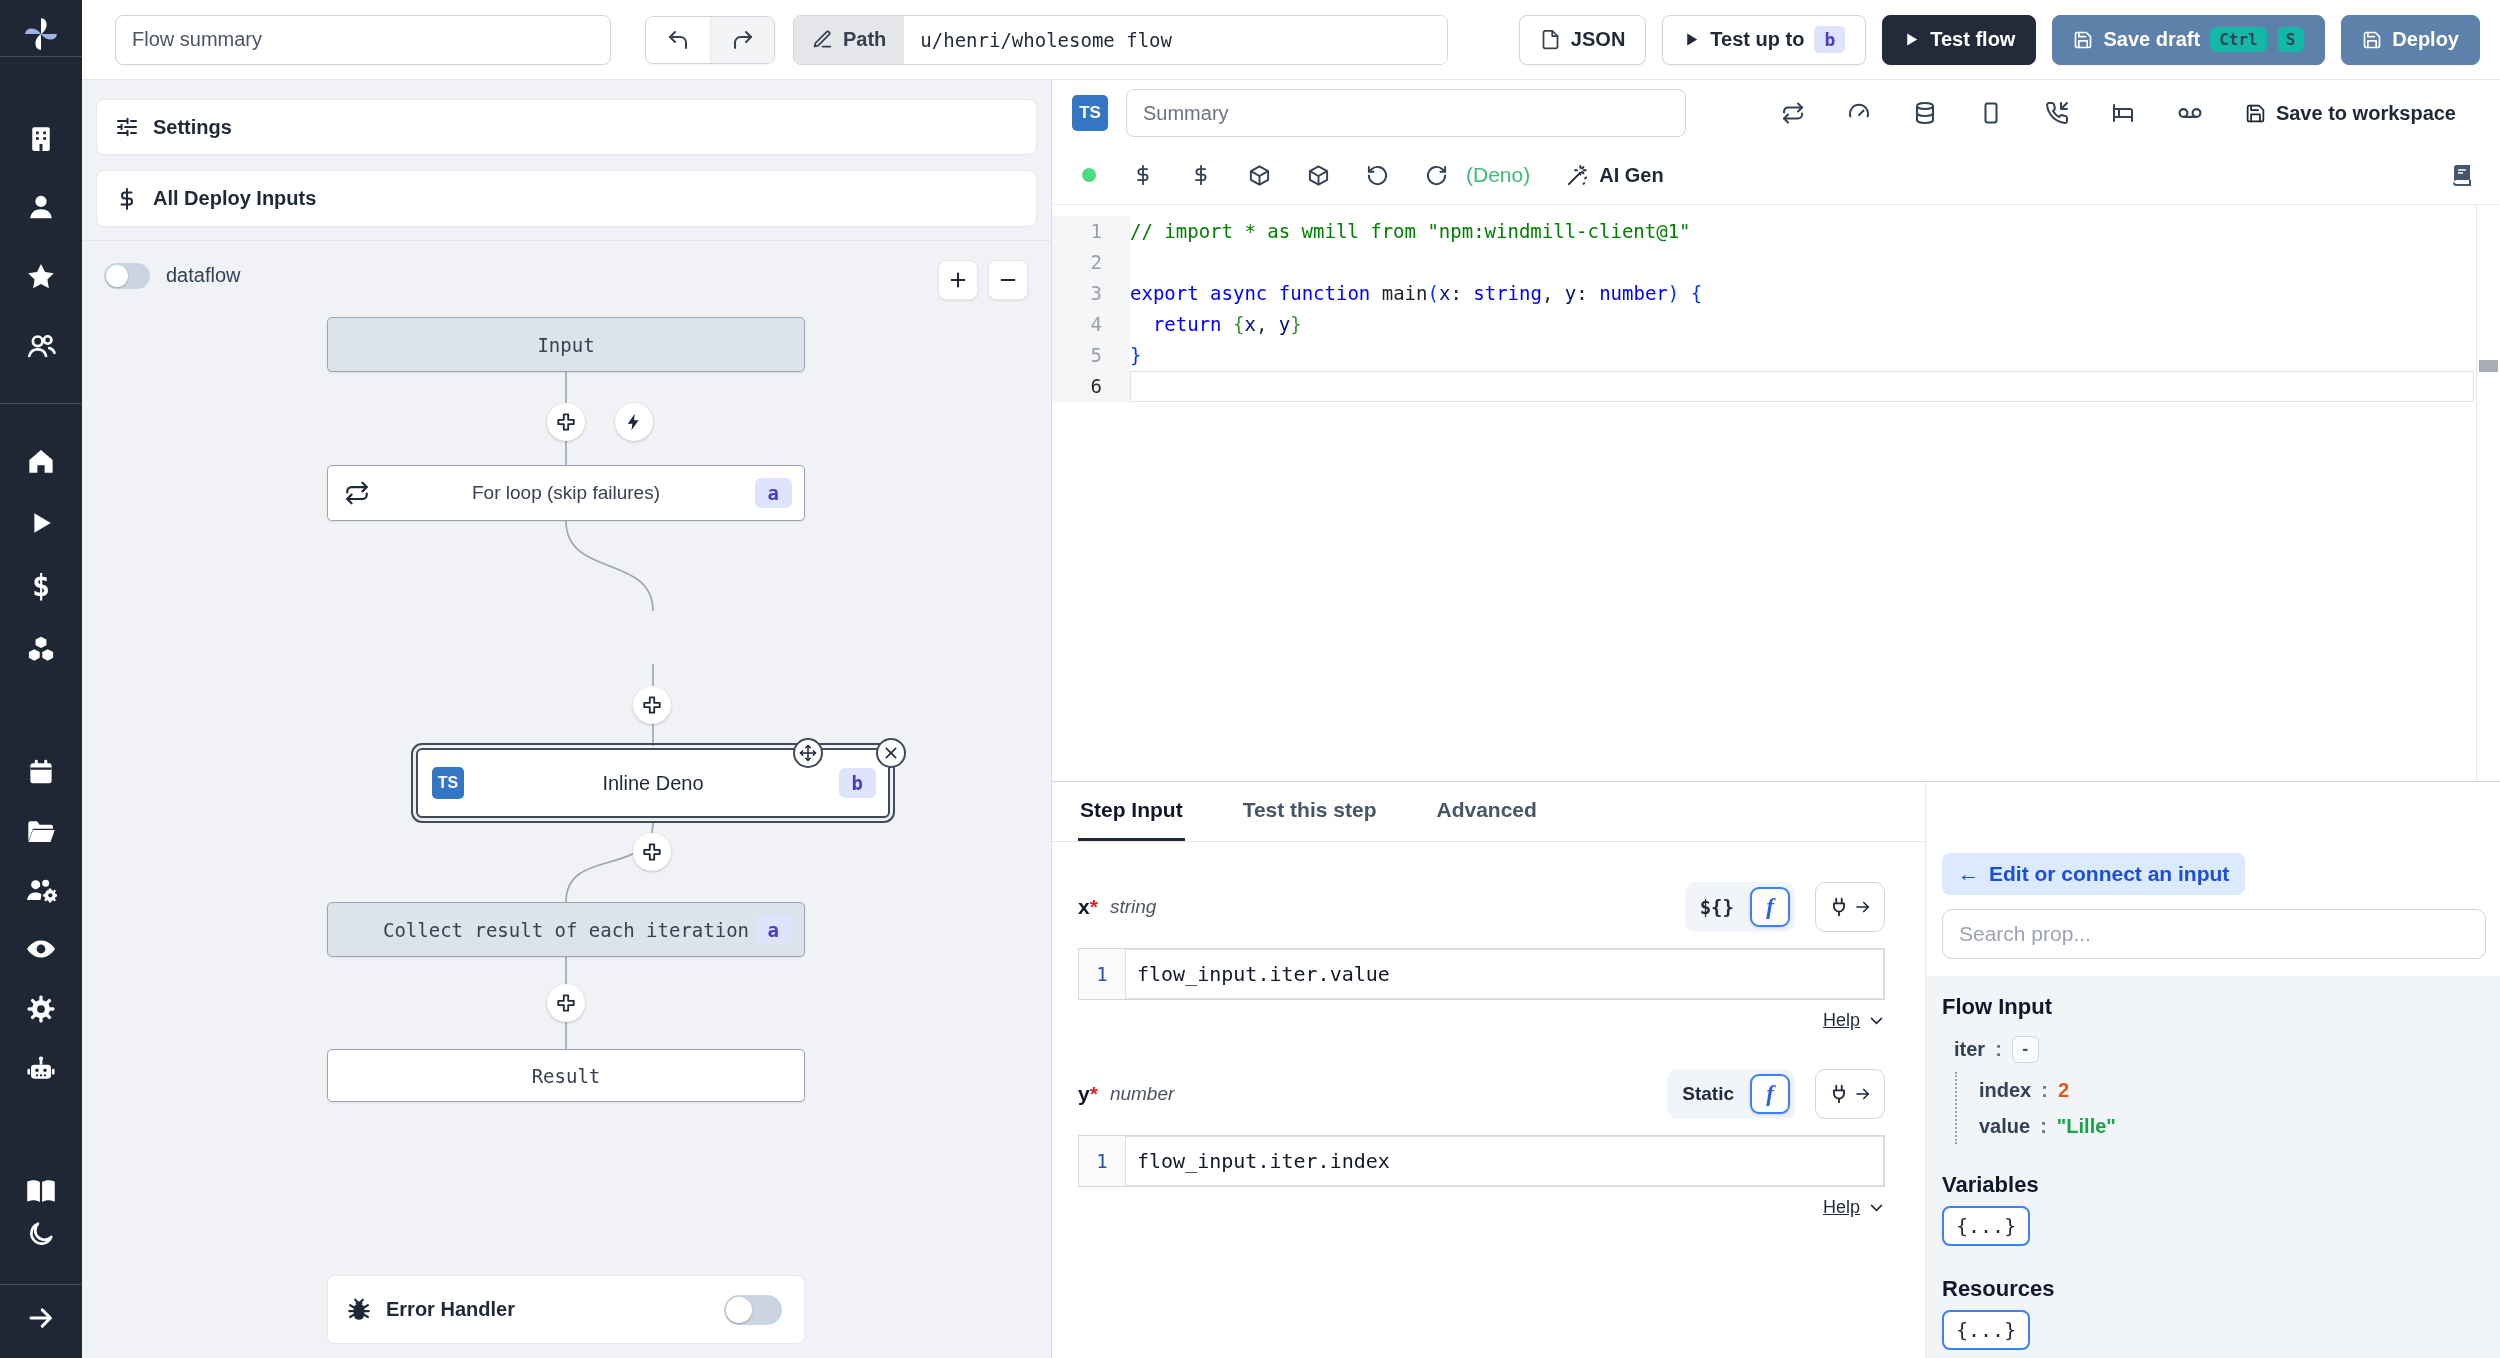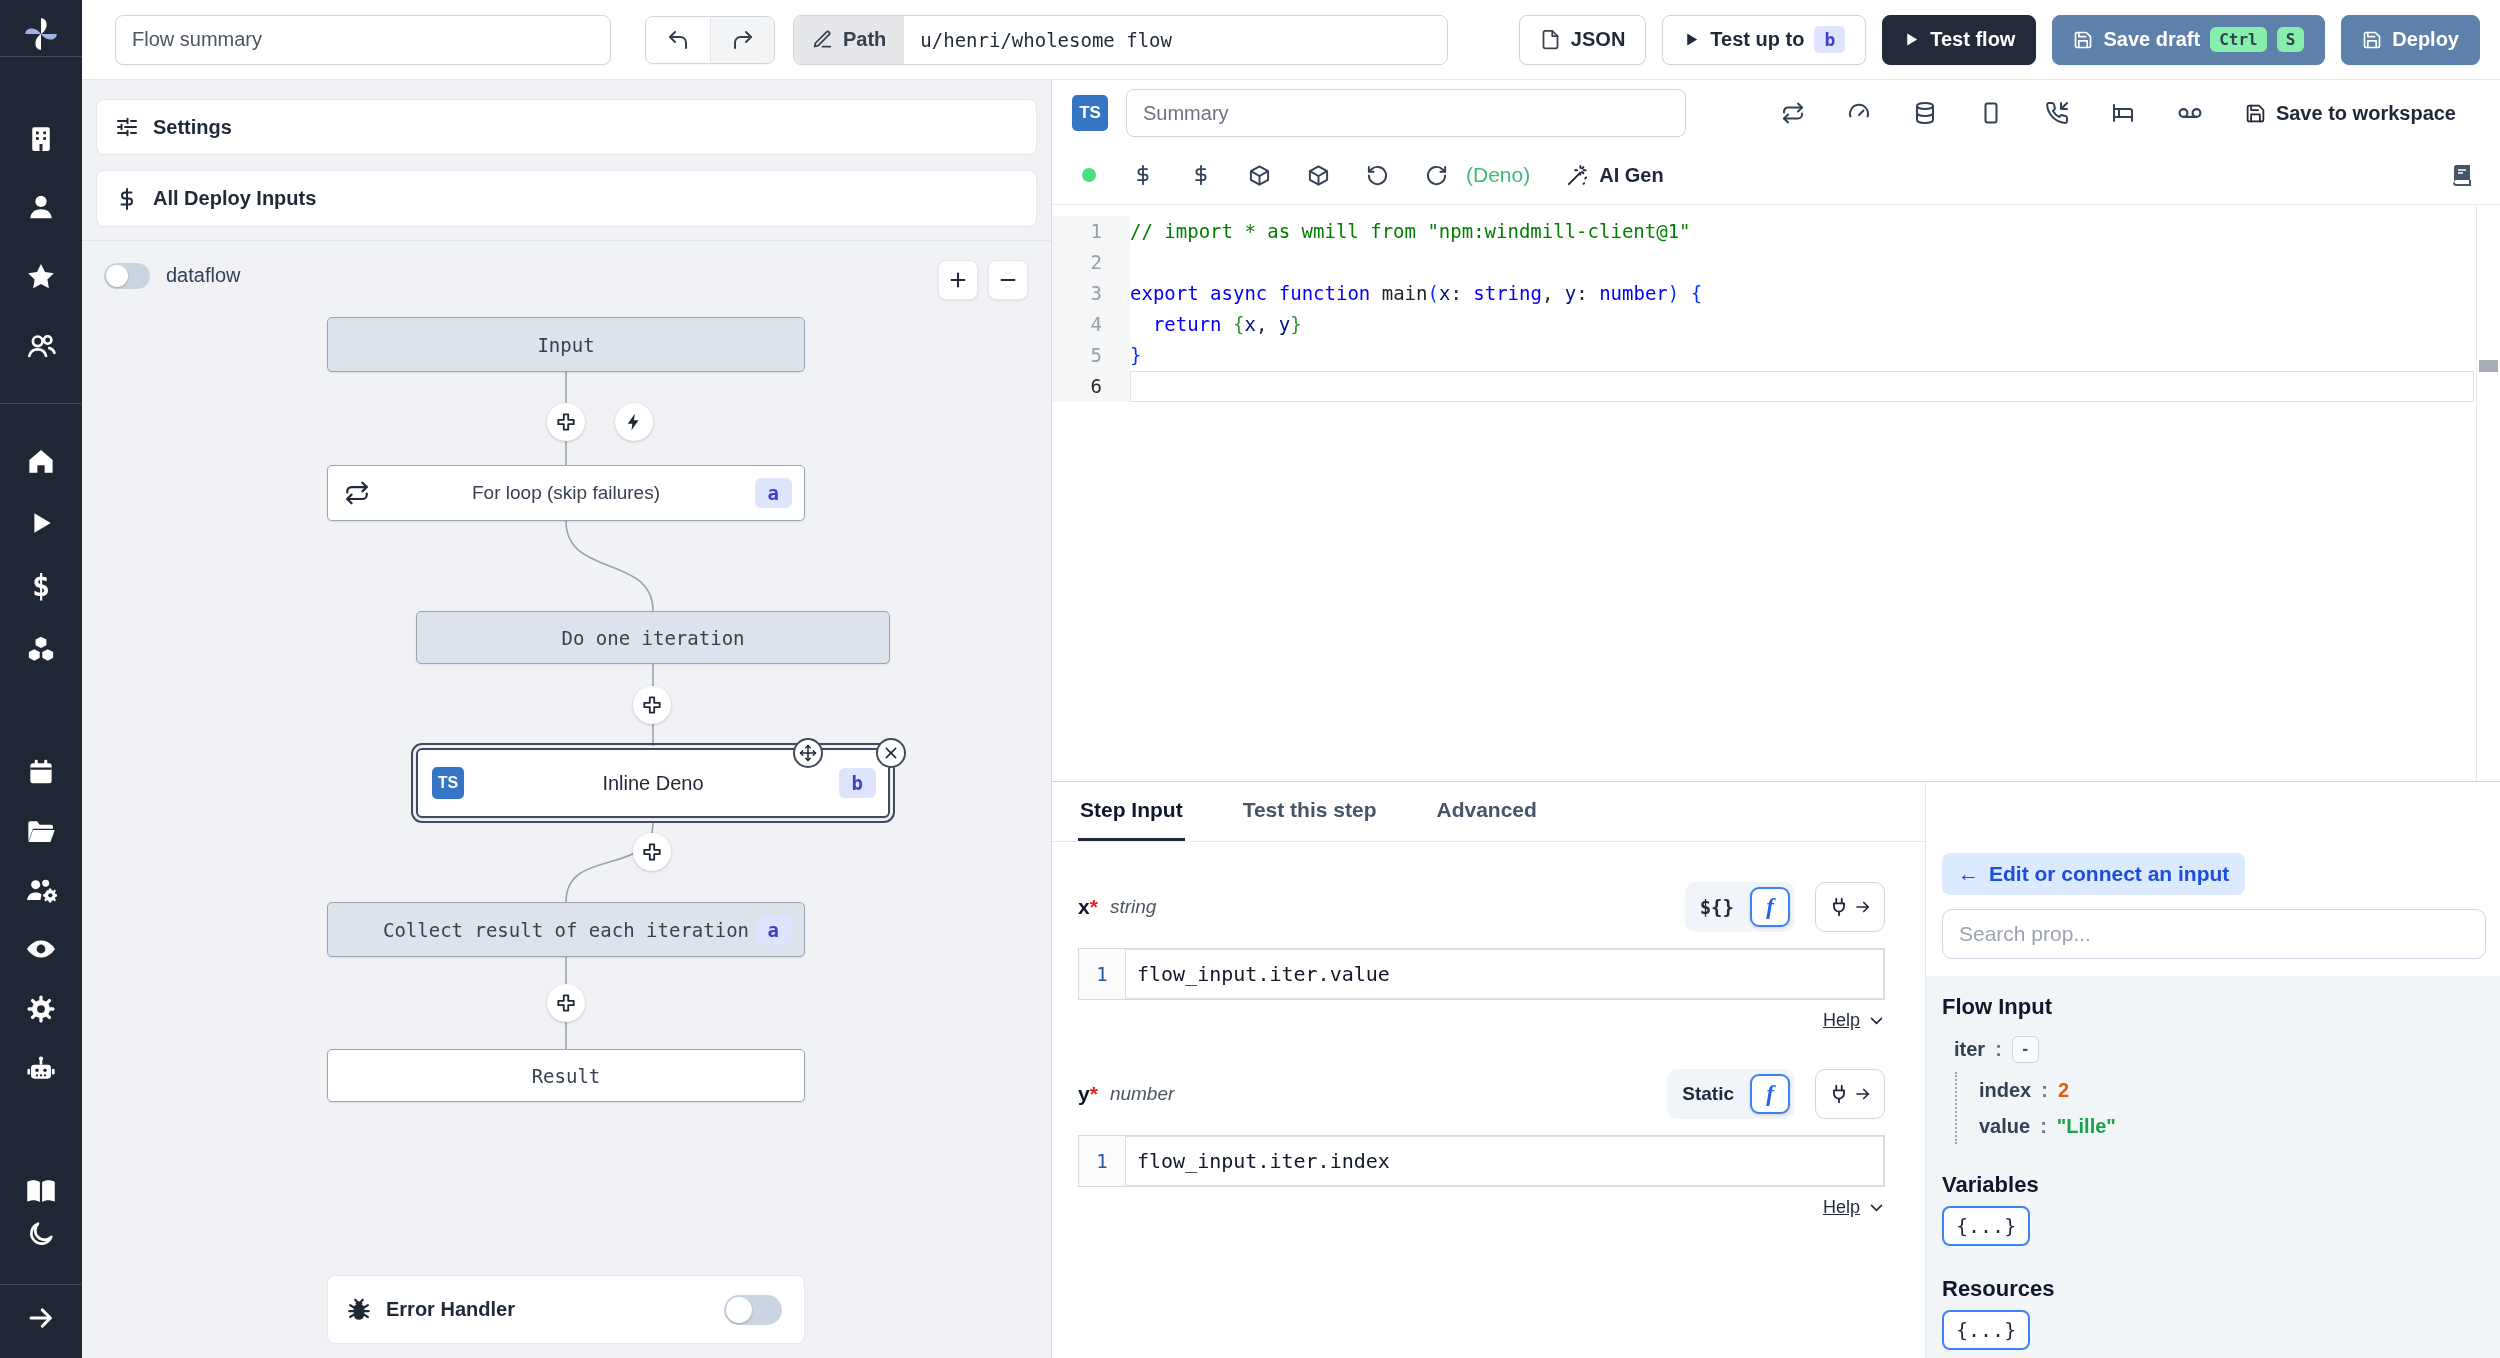--- a/index.html
+++ b/index.html
@@ -22,21 +22,21 @@
   .undo-group button { width:64px; height:100%; background:#fff; border:none; display:flex; align-items:center; justify-content:center; cursor:pointer; color:#374151; }
   .undo-group button + button { border-left:1px solid #e5e7eb; background:#f3f4f6; }
   .path-group { display:flex; margin-left:18px; height:50px; width:655px; border:1px solid #d1d5db; border-radius:8px; overflow:hidden; }
   .path-label { background:#e5e7eb; display:flex; align-items:center; gap:10px; padding:0 18px; font-size:20px; font-weight:700; color:#374151; }
   .path-input { flex:1; border:none; font-family:"DejaVu Sans Mono",monospace; font-size:19px; color:#1f2937; padding:0 16px; }
   .tb-right { margin-left:auto; display:flex; align-items:center; gap:16px; }
   .btn { height:50px; border-radius:8px; display:flex; align-items:center; gap:10px; padding:0 20px; font-size:20px; font-weight:700; cursor:pointer; border:1px solid #d1d5db; background:#fff; color:#1f2937; box-shadow:0 1px 2px rgba(0,0,0,.05); }
   .btn-dark { background:#232b3b; border-color:#232b3b; color:#fff; }
   .btn-blue { background:#5e81ab; border-color:#5e81ab; color:#fff; }
   .badge-b { background:#dde4fb; color:#4340c8; font-family:"DejaVu Sans Mono",monospace; font-weight:700; font-size:18px; border-radius:5px; padding:3px 10px; }
-  .kbd { background:#86efac; color:#334155; font-family:"DejaVu Sans Mono",monospace; font-size:16px; border-radius:6px; padding:3px 9px; }
+  .kbd { background:#14b8a6; color:#334155; font-family:"DejaVu Sans Mono",monospace; font-size:16px; border-radius:6px; padding:3px 9px; }
 
   
   .flow-panel { position:absolute; left:82px; top:80px; width:970px; bottom:0; background:#f0f2f5; border-right:1px solid #d8dde3; }
   .panel-card { position:absolute; left:14px; right:14px; background:#fff; border:1px solid #e5e7eb; border-radius:8px; display:flex; align-items:center; gap:14px; padding:0 18px; font-size:20px; font-weight:700; color:#1f2937; cursor:pointer; }
   .hdiv { position:absolute; left:0; right:0; height:1px; background:#e2e6ea; }
   .toggle { border-radius:999px; background:#cbd5e1; position:relative; cursor:pointer; }
   .toggle .knob { position:absolute; top:2px; left:2px; background:#fff; border-radius:50%; box-shadow:0 1px 2px rgba(0,0,0,.25); }
   .zoom-btn { position:absolute; width:40px; height:40px; background:#fff; border:1px solid #e5e7eb; border-radius:8px; display:flex; align-items:center; justify-content:center; color:#1f2937; cursor:pointer; box-shadow:0 1px 2px rgba(0,0,0,.08); }
 
   .node { position:absolute; display:flex; align-items:center; justify-content:center; border:1px solid #9aa5b1; border-radius:5px; font-size:19px; color:#374151; box-shadow:0 1px 2px rgba(0,0,0,.08); cursor:pointer; background:#fff; }
@@ -383,23 +383,20 @@
     <svg class="n-ic" width="26" height="26" viewBox="0 0 24 24" fill="none" stroke="#1f2937" stroke-width="2" stroke-linecap="round" stroke-linejoin="round">
         <path d="M17 2.5l4 4-4 4"></path>
         <path d="M3 11.5v-1a4 4 0 0 1 4-4h14"></path>
         <path d="M7 21.5l-4-4 4-4"></path>
         <path d="M21 12.5v1a4 4 0 0 1-4 4H3"></path>
       </svg>
     <span>For loop (skip failures)</span>
     <span class="badge">a</span>
   </div>
 
-  <div class="node node-gray" style="left:334px;top:531px;width:474px;height:53px">
-    <span>Do one iteration</span>
-  </div>
 
   <div class="g-circle" style="left:551px;top:606px">
     <svg width="22" height="22" viewBox="0 0 24 24">
         <path d="M9.6 3.6h4.8v6h6v4.8h-6v6H9.6v-6h-6V9.6h6z" fill="#fff" stroke="#1f2937" stroke-width="2" stroke-linejoin="round"></path>
       </svg>
   </div>
 
   <div class="node node-selected" style="left:334px;top:668px;width:474px;height:70px">
     <span class="ts-badge" style="position:absolute;left:14px;width:32px;height:32px;font-size:16px">TS</span>
     <span style="font-size:20px;color:#1f2937">Inline Deno</span>

